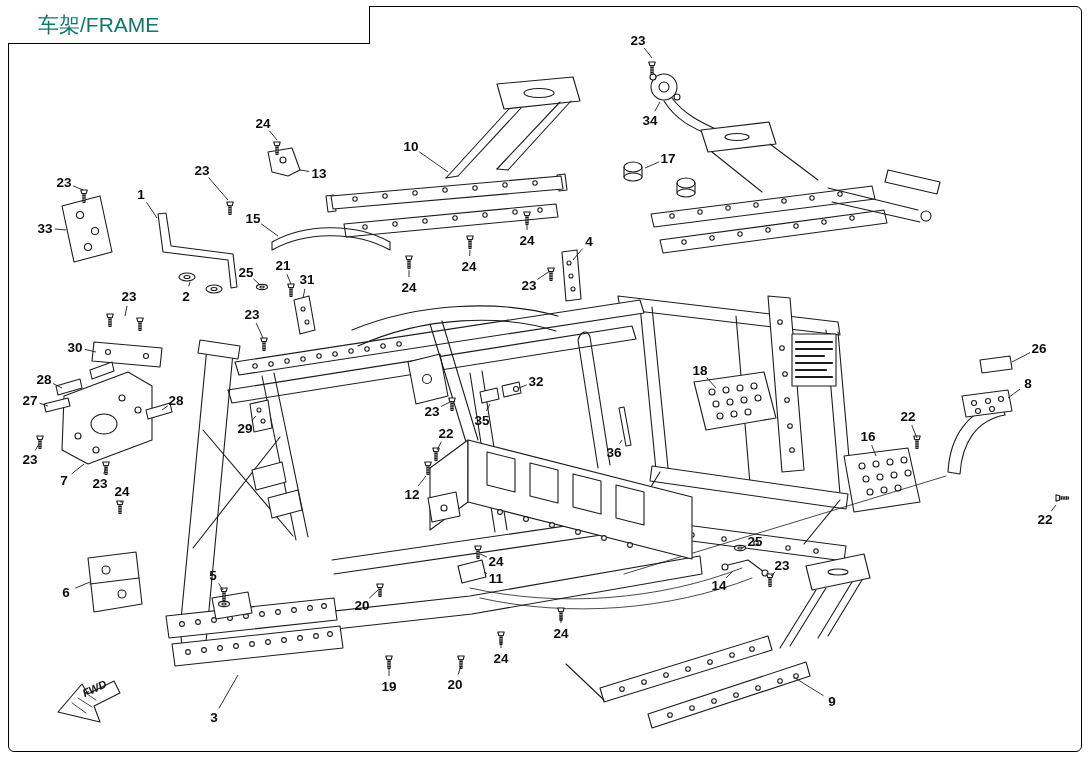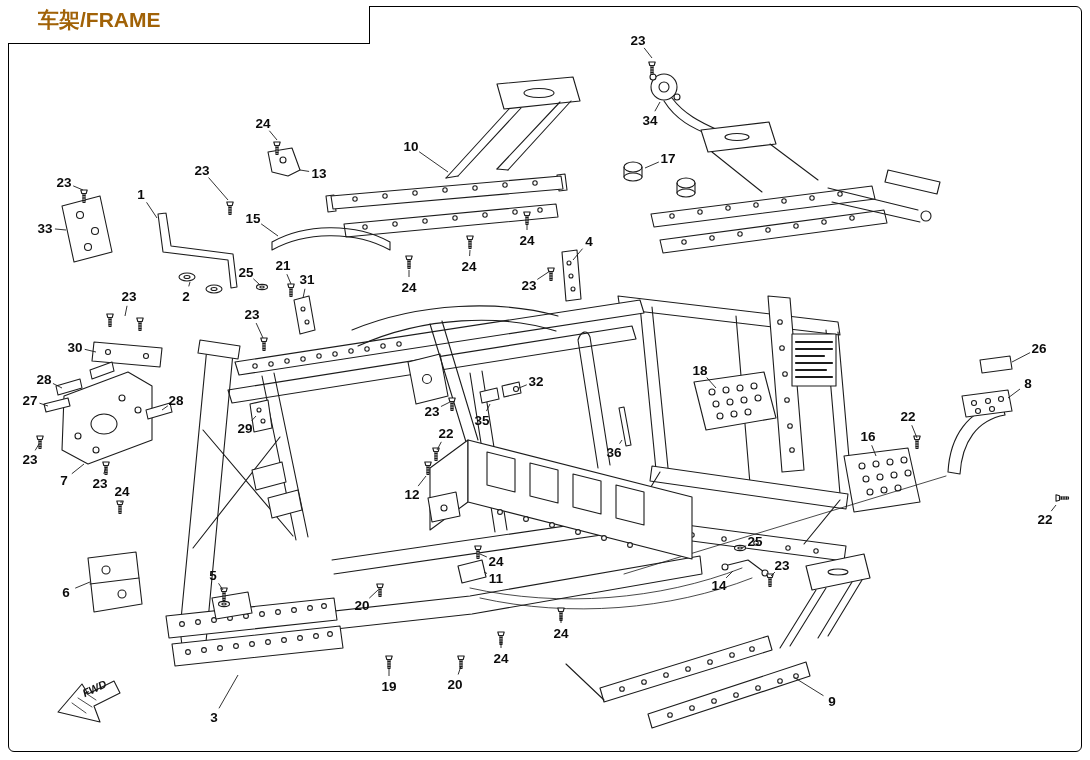--- a/index.html
+++ b/index.html
@@ -7,22 +7,22 @@
     position:relative; width:1090px; height:760px; background:#fff;
     font-family:"Liberation Sans", sans-serif; overflow:hidden;
   }
   .border-frame {
     position:absolute; top:6px; left:8px; right:8px; bottom:8px;
     border:1.6px solid #000; border-radius:6px;
   }
   .title-box {
     position:absolute; top:6px; left:8px; width:362px; height:38px;
     border-right:1.6px solid #000; border-bottom:1.6px solid #000;
-    box-sizing:border-box; display:flex; 
-    padding-left:30px; font-size:21px; font-weight:bold; color:#a16207;
+    box-sizing:border-box; display:flex; align-items:center;
+    padding-left:30px; font-size:21px; font-weight:normal; color:#0f766e;
     background:#fff; z-index:2;
   }
   svg.diagram { position:absolute; top:0; left:0; z-index:1; }
   .art { stroke: var(--line, #1c1c1c); fill:none; stroke-width:1.1;
          stroke-linejoin:round; stroke-linecap:round; }
   .stripes { stroke-width:2.2; }
   .thin { stroke-width:0.8; }
   #callouts text {
     font-family:"Liberation Sans", sans-serif; font-size:13.5px;
     font-weight:700; fill:#0b0b0b; text-anchor:middle;

